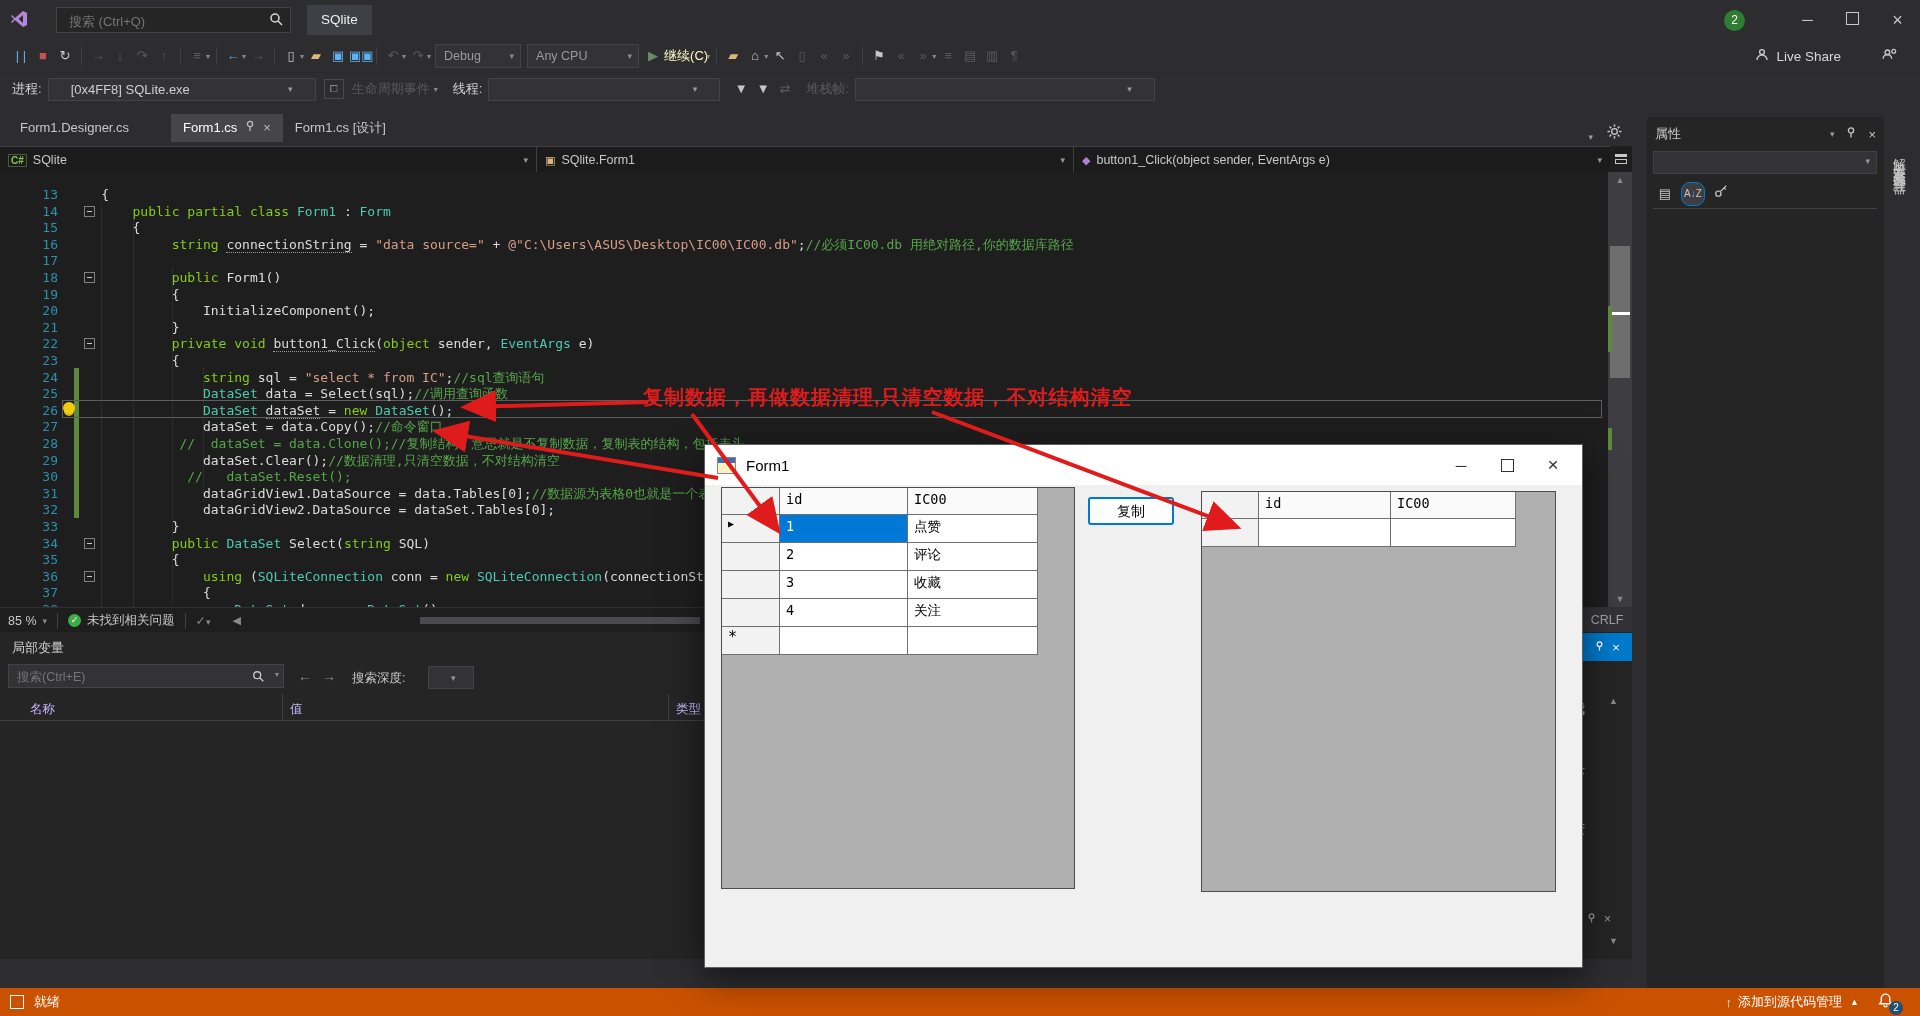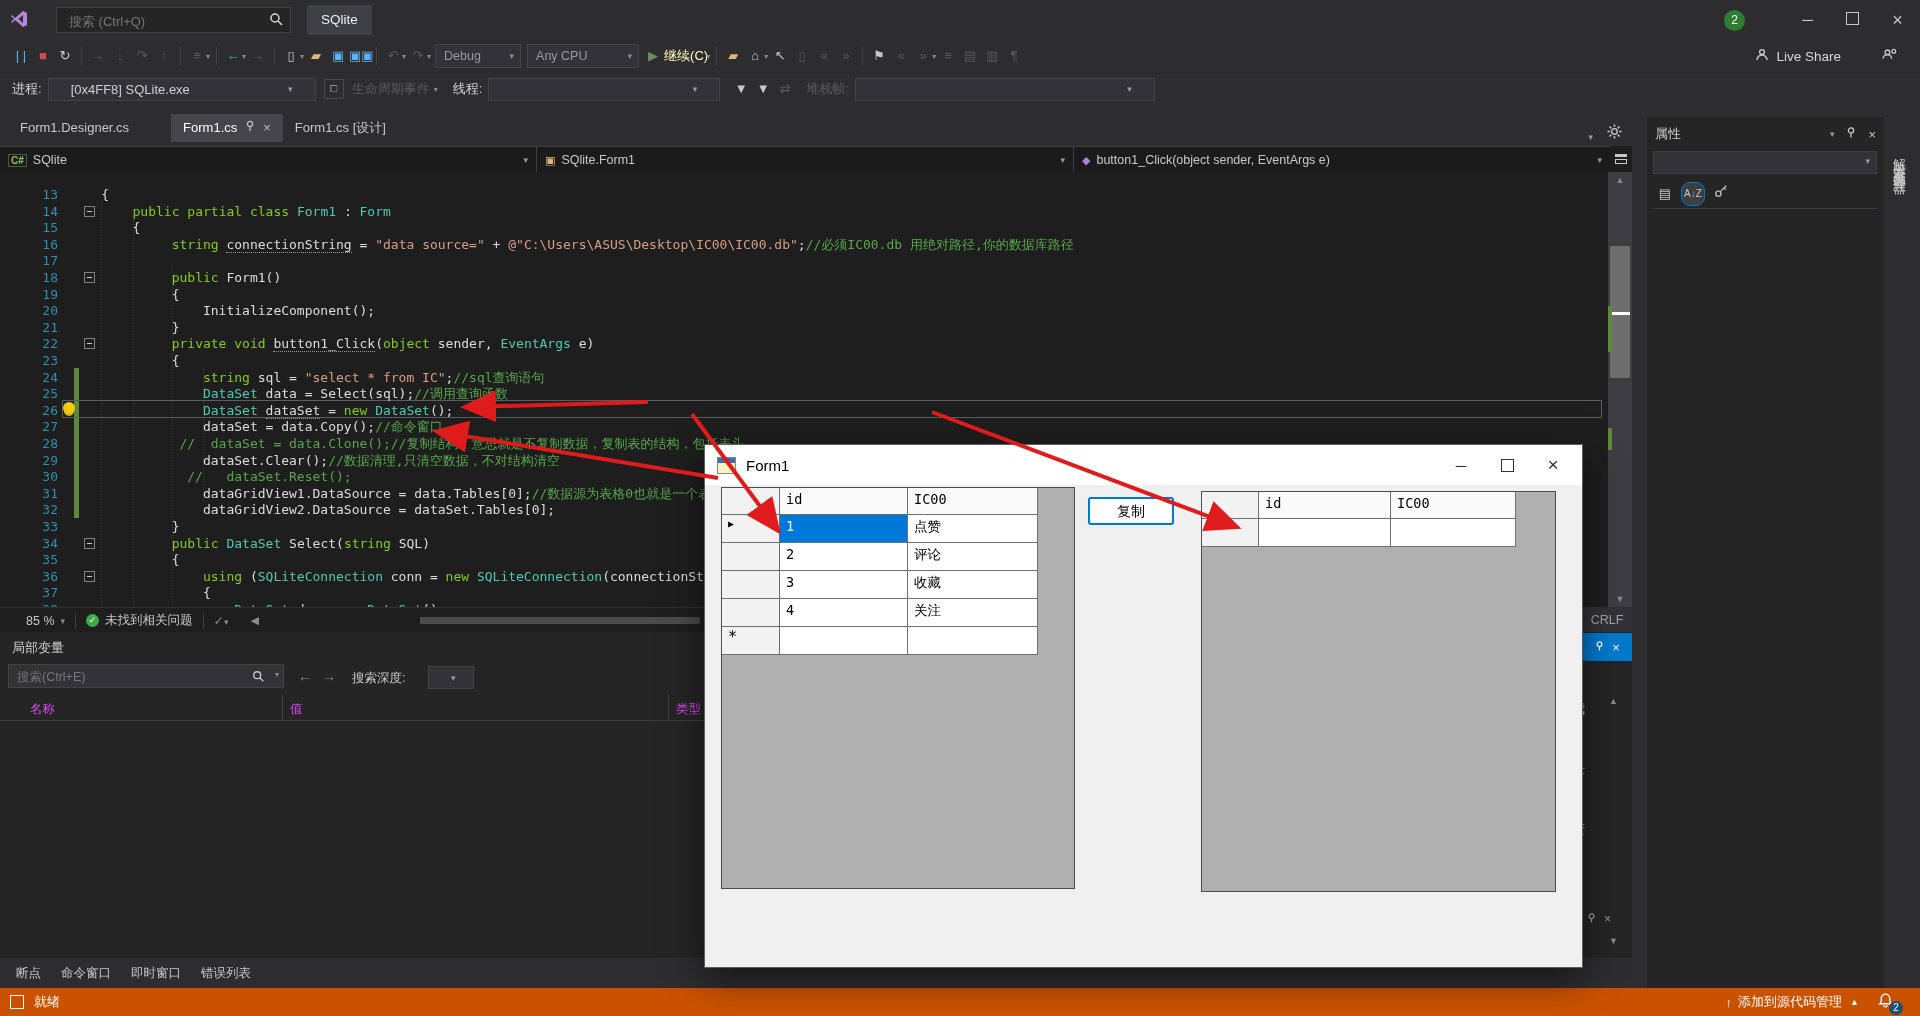--- a/index.html
+++ b/index.html
@@ -51,21 +51,21 @@
   #edbar{left:0;top:607px;width:1632px;height:25px;background:#1e1e1e;border-top:1px solid #303034;display:flex;align-items:center;font-size:12.5px;color:#c8c8c8;}
   .edbar-sep{width:1px;height:16px;background:#3f3f46;margin:0 10px;}
   #crlf-box{position:absolute;right:0;top:0;width:50px;height:25px;background:#333337;text-align:center;line-height:25px;color:#a3a3a3;}
   #health-dot{width:13px;height:13px;border-radius:50%;background:#3fab45;color:#fff;font-size:9px;line-height:13px;text-align:center;margin:0 6px 0 0;}
   #hscroll-thumb{position:absolute;left:420px;top:9px;width:280px;height:7px;background:#4a4a4f;}
   
   #locals{left:0;top:632px;width:1632px;height:326px;background:#252526;}
   #locals-title{position:absolute;left:12px;top:7px;color:#d0d0d0;font-size:13px;}
   #locals-search{position:absolute;left:8px;top:32px;width:276px;height:24px;background:#333337;border:1px solid #434346;box-sizing:border-box;}
   #locals-search input{width:82%;height:100%;border:0;background:transparent;color:#8a8a8a;font-size:12.5px;padding-left:8px;outline:none;font-family:inherit;}
-  .locals-hdr{position:absolute;top:66px;height:22px;line-height:22px;color:#d946ef;font-size:12.5px;}
+  .locals-hdr{position:absolute;top:66px;height:22px;line-height:22px;color:#c4b5fd;font-size:12.5px;}
   .col-split{position:absolute;top:62px;width:1px;height:26px;background:#3f3f46;}
   
   #bottomtabs{left:0;top:958px;width:1632px;height:30px;background:#2d2d30;display:flex;align-items:center;padding-left:16px;gap:20px;box-sizing:border-box;}
   .btab{color:#c8c8c8;font-size:12.5px;}
   #statusbar{left:0;top:988px;width:1920px;height:28px;background:#ca5100;display:flex;align-items:center;color:#ffffff;font-size:13px;}
   #watermark{left:1725px;top:966px;color:#9a9a9a;font-size:14px;}
   
   #props{left:1647px;top:117px;width:237px;height:871px;background:#252526;}
   #props-header{position:absolute;left:0;top:4px;width:100%;height:26px;display:flex;align-items:center;padding:0 8px;box-sizing:border-box;color:#d0d0d0;}
   #props-combo{position:absolute;left:6px;top:34px;width:224px;height:23px;background:#333337;border:1px solid #3f3f46;box-sizing:border-box;}
@@ -329,21 +329,21 @@
   <div id="v-scroll" class="abs">
     <div class="sb-arrow" style="top:0;">▲</div>
     <div style="position:absolute;left:2px;top:74px;width:20px;height:132px;background:#6e6e6e;"></div>
     <div style="position:absolute;left:2px;top:140px;width:20px;height:3px;background:#ffffff;"></div>
     <div style="position:absolute;left:0;top:134px;width:4px;height:46px;background:#5d8a3a;"></div>
     <div style="position:absolute;left:0;top:256px;width:4px;height:22px;background:#5d8a3a;"></div>
     <div class="sb-arrow" style="top:419px;">▼</div>
   </div>
 
   <div id="edbar" class="abs">
-    <span style="margin-left:26px;">85 %</span>
+    <span style="margin-left:8px;">85 %</span>
     <span style="color:#8a8a8a;font-size:9px;margin-left:6px;">▾</span>
     <div class="edbar-sep"></div>
     <span id="health-dot">✓</span>
     <span>未找到相关问题</span>
     <div class="edbar-sep"></div>
     <span style="color:#8a8a8a;">✓<span style="font-size:9px;">▾</span></span>
     <span style="color:#8a8a8a;margin-left:22px;font-size:11px;">◀</span>
     <div id="hscroll-thumb"></div>
     <div id="crlf-box">CRLF</div>
   </div>
@@ -392,26 +392,20 @@
     <span class="abs" style="left:52px;top:304px;color:#8a8a8a;font-size:9px;">▼</span>
     <div class="abs" style="left:30px;top:280px;display:flex;gap:8px;">
       <span><svg width="9" height="12" viewBox="0 0 10 12">
             <circle cx="5" cy="4" r="2.6" fill="none" stroke="#9a9a9a" stroke-width="1.4"></circle>
             <line x1="5" y1="7" x2="5" y2="11" stroke="#9a9a9a" stroke-width="1.4"></line>
           </svg></span>
       <span style="color:#9a9a9a;font-size:12px;">×</span>
     </div>
   </div>
 
-  <div id="bottomtabs" class="abs">
-      <div class="btab">断点</div>
-      <div class="btab">命令窗口</div>
-      <div class="btab">即时窗口</div>
-      <div class="btab">错误列表</div>
-    </div>
   <div id="watermark" class="abs">@稀土掘金技术社区</div>
 
   <div id="statusbar" class="abs">
     <span style="display:inline-block;width:12px;height:12px;border:1.5px solid #fff;margin:0 10px 0 10px;"></span>
     <span>就绪</span>
     <div style="flex:1;"></div>
     <span style="font-size:13px;margin-right:6px;">↑</span>
     <span>添加到源代码管理</span>
     <span style="font-size:9px;margin:0 18px 0 8px;">▲</span>
     <span style="position:relative;margin-right:26px;">
@@ -500,20 +494,21 @@
           <div class="g-cell g-hdr" style="width: 125px; height: 27px; flex: 0 0 125px;">IC00</div>
         </div>
         <div class="g-row">
           <div class="g-cell g-rowhdr" style="width: 57px; height: 28px; flex: 0 0 57px; font-size: 15px; padding-top: 1px;">*</div>
           <div class="g-cell " style="width: 132px; height: 28px; flex: 0 0 132px;"></div>
           <div class="g-cell " style="width: 125px; height: 28px; flex: 0 0 125px;"></div>
         </div>
       </div>
   </div>
 
+  <div id="anno-text" class="abs" style="color: rgb(224, 27, 27);">复制数据，再做数据清理,只清空数据，不对结构清空</div>
   <svg id="anno-svg" class="abs">
     <defs>
       <marker id="arrowhead" markerWidth="9" markerHeight="8" refX="7" refY="4" orient="auto">
         <polygon points="0 0, 9 4, 0 8" fill="#e01b1b"></polygon>
       </marker>
     </defs>
     <g id="arrow-lines">
         <line x1="648" y1="402" x2="468" y2="407" stroke="#e01b1b" stroke-width="4" marker-end="url(#arrowhead)"></line>
         <line x1="718" y1="478" x2="440" y2="432" stroke="#e01b1b" stroke-width="4" marker-end="url(#arrowhead)"></line>
         <line x1="692" y1="414" x2="776" y2="528" stroke="#e01b1b" stroke-width="4" marker-end="url(#arrowhead)"></line>

